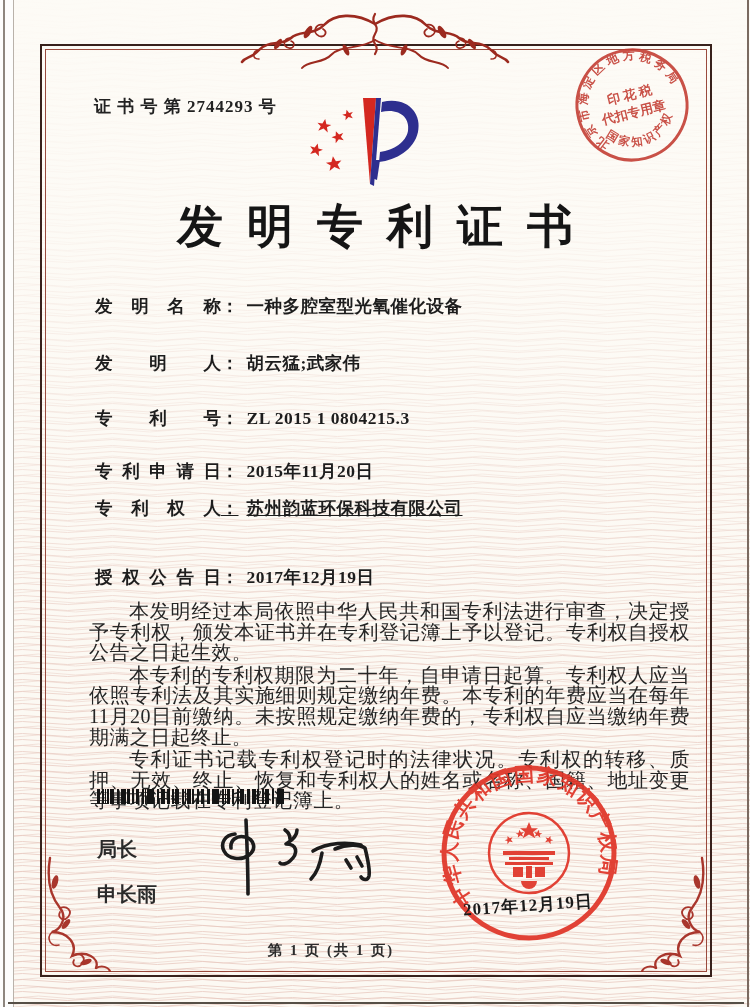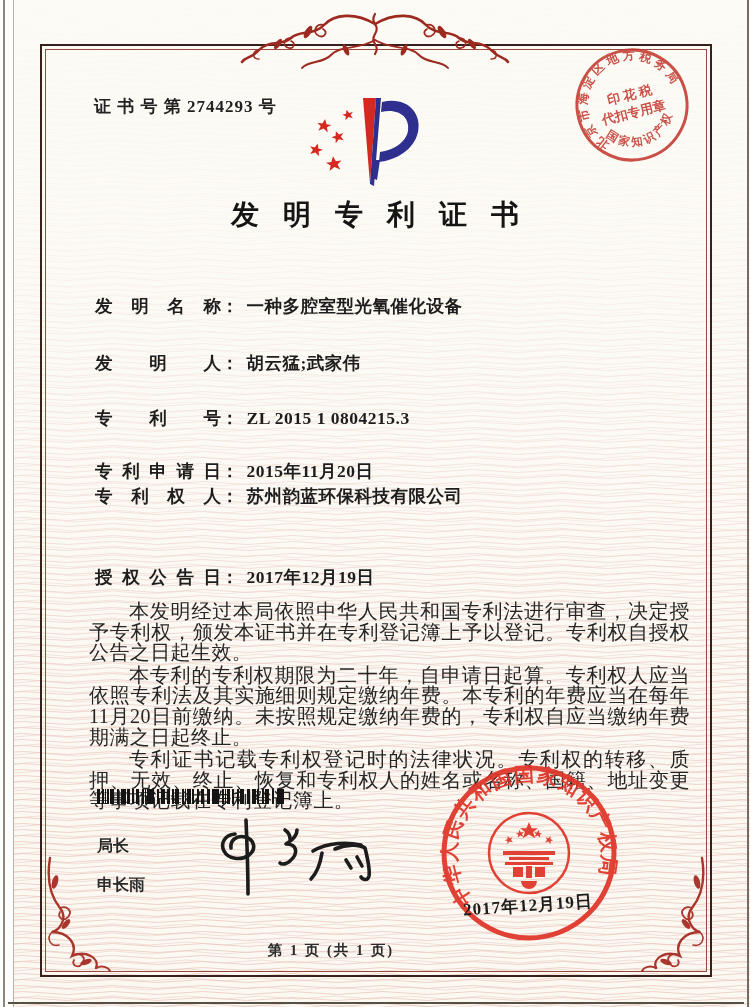--- a/index.html
+++ b/index.html
@@ -23,39 +23,39 @@
   
   .frame { position:absolute; left:40px; top:44px; width:672px; height:933px;
     border:2px solid #38211c; outline:1px solid #9a4a3d; outline-offset:-6px; }
 
   .ornament { position:absolute; pointer-events:none; }
 
   .cert-no { position:absolute; left:94px; top:95px; font-size:17px; font-weight:600;
     color:#222; letter-spacing:1px; }
 
   .doc-title { position:absolute; left:0; top:196px; width:750px; text-align:center;
-    font-size:28px; font-weight:700; color:#151515; letter-spacing:24px; text-indent:24px; }
+    font-size:46px; font-weight:700; color:#151515; letter-spacing:24px; text-indent:24px; }
   .field-row { position:absolute; left:95px; white-space:nowrap; font-size:17.5px; color:#1d1d1d; }
   .field-label { display:inline-block; width:126px; font-weight:700;
     text-align:justify; text-align-last:justify; vertical-align:bottom; }
   .field-colon { font-weight:700; }
   .field-value { font-weight:700; margin-left:8px; letter-spacing:0.5px; }
 
   .body-text { position:absolute; left:89px; top:601px; width:601px; font-size:20px;
     line-height:20.6px; color:#262626; letter-spacing:0.4px; text-align:justify; }
   .body-text p { text-indent:2em; margin-bottom:2px; }
 
   .barcode { position:absolute; left:97px; top:789px; width:190px; height:15px;
     background:
       repeating-linear-gradient(90deg, #141414 0 2px, transparent 2px 5px),
       repeating-linear-gradient(90deg, #141414 0 1px, transparent 1px 8px),
       repeating-linear-gradient(90deg, #141414 0 3px, transparent 3px 13px);
   }
 
-  .signer { position:absolute; left:97px; top:836px; font-size:16px; font-weight:700; color:#2a2a2a;
+  .signer { position:absolute; left:97px; top:836px; font-size:20px; font-weight:700; color:#2a2a2a;
     font-family:"Liberation Sans", sans-serif; }
   .signer .name { margin-top:18px; }
 
   .signature { position:absolute; left:205px; top:800px; }
 
   .seal { position:absolute; left:438px; top:762px; opacity:0.93; }
   .seal-date { position:absolute; left:448px; top:894px; width:160px; text-align:center;
     font-size:17px; font-weight:700; color:#1b1b1b; transform:rotate(-4deg); letter-spacing:1px; }
 
   .tax-stamp { position:absolute; left:572px; top:45px; opacity:0.88; transform:rotate(-14deg); }
@@ -170,21 +170,21 @@
   </div>
   <div class="field-row" style="top:294px;">
     <span class="field-label">发明名称</span><span class="field-colon">：</span><span class="field-value">一种多腔室型光氧催化设备</span>
   </div>
   <div class="field-row" style="top:406px;">
     <span class="field-label">专利号</span><span class="field-colon">：</span><span class="field-value">ZL 2015 1 0804215.3</span>
   </div>
   <div class="field-row" style="top:459px;">
     <span class="field-label">专利申请日</span><span class="field-colon">：</span><span class="field-value">2015年11月20日</span>
   </div>
-  <div class="field-row" style="top:484px;">
+  <div class="field-row" style="top:496px;text-decoration:underline;">
     <span class="field-label">专利权人</span><span class="field-colon">：</span><span class="field-value">苏州韵蓝环保科技有限公司</span>
   </div>
   <div class="field-row" style="top:565px;">
     <span class="field-label">授权公告日</span><span class="field-colon">：</span><span class="field-value">2017年12月19日</span>
   </div>
 
   <div class="body-text">
     <p>本发明经过本局依照中华人民共和国专利法进行审查，决定授予专利权，颁发本证书并在专利登记簿上予以登记。专利权自授权公告之日起生效。</p>
     <p>本专利的专利权期限为二十年，自申请日起算。专利权人应当依照专利法及其实施细则规定缴纳年费。本专利的年费应当在每年11月20日前缴纳。未按照规定缴纳年费的，专利权自应当缴纳年费期满之日起终止。</p>
     <p>专利证书记载专利权登记时的法律状况。专利权的转移、质押、无效、终止、恢复和专利权人的姓名或名称、国籍、地址变更等事项记载在专利登记簿上。</p>

